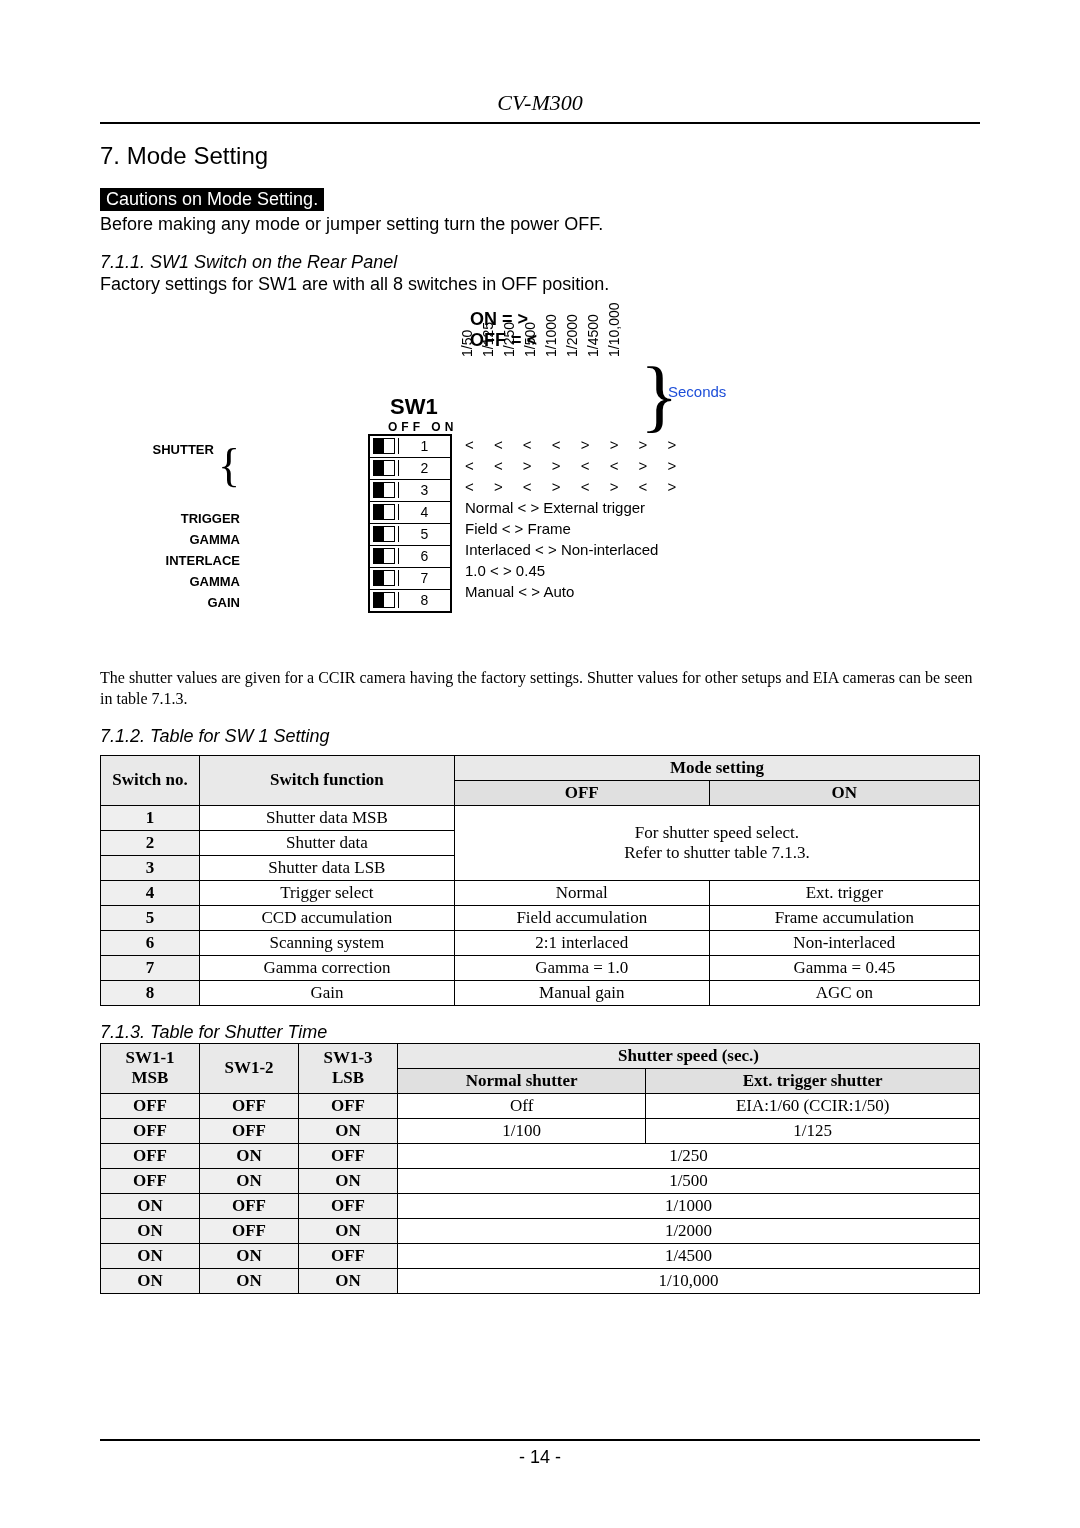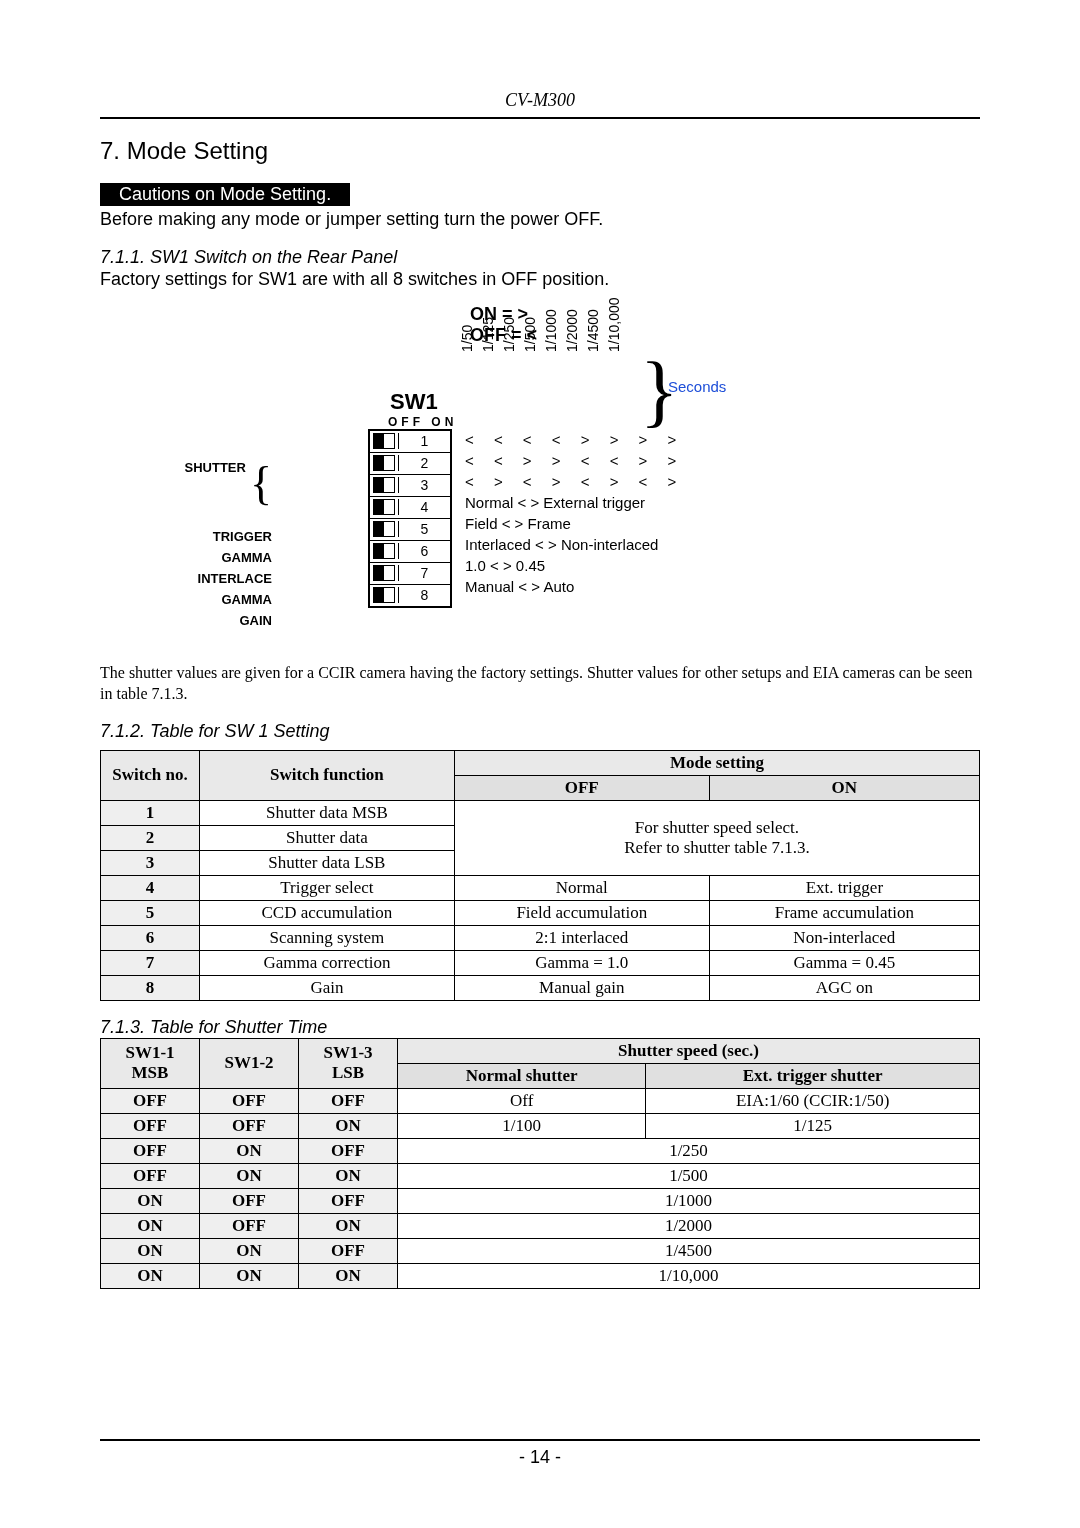--- a/index.html
+++ b/index.html
@@ -11,21 +11,21 @@
   }
   .page {
     width: 1080px;
     height: 1528px;
     box-sizing: border-box;
     padding: 90px 100px 30px 100px;
     position: relative;
   }
   .header-title {
     text-align: center;
-    font-size: 18px;
+    font-size: 22px;
     font-style: italic;
     font-family: "Times New Roman", serif;
     font-weight: normal;
     margin-bottom: 6px;
   }
   .rule-top {
     border-top: 2px solid #000;
     margin-bottom: 18px;
   }
   .section-title {
@@ -33,21 +33,21 @@
     font-size: 24px;
     font-weight: normal;
     margin-bottom: 18px;
   }
   .caution {
     display: inline-block;
     background: #000;
     color: #fff;
     font-family: Arial, Helvetica, sans-serif;
     font-size: 18px;
-    padding: 1px 19px;
+    padding: 1px 6px;
     margin-bottom: 2px;
   }
   .body-text {
     font-family: Arial, Helvetica, sans-serif;
     font-size: 18px;
     line-height: 1.3;
   }
   .sub {
     font-family: Arial, Helvetica, sans-serif;
     font-size: 18px;
@@ -148,27 +148,26 @@
   }
   .dip-row .num {
     flex: 1;
     border-left: 1px solid #000;
     text-align: center;
     font-size: 14px;
   }
   .side-labels {
     position: absolute;
     top: 125px;
-    right: 568px;
+    right: 600px;
     width: 200px;
     font-size: 13px;
     font-weight: bold;
     text-align: right;
     line-height: 21px;
-    margin-top: 23px;
   }
   .side-labels .brace-s {
     display: inline-block;
     font-size: 46px;
     line-height: 0.7;
     font-weight: normal;
     vertical-align: middle;
     margin-left: 4px;
     position: relative;
     top: 16px;

